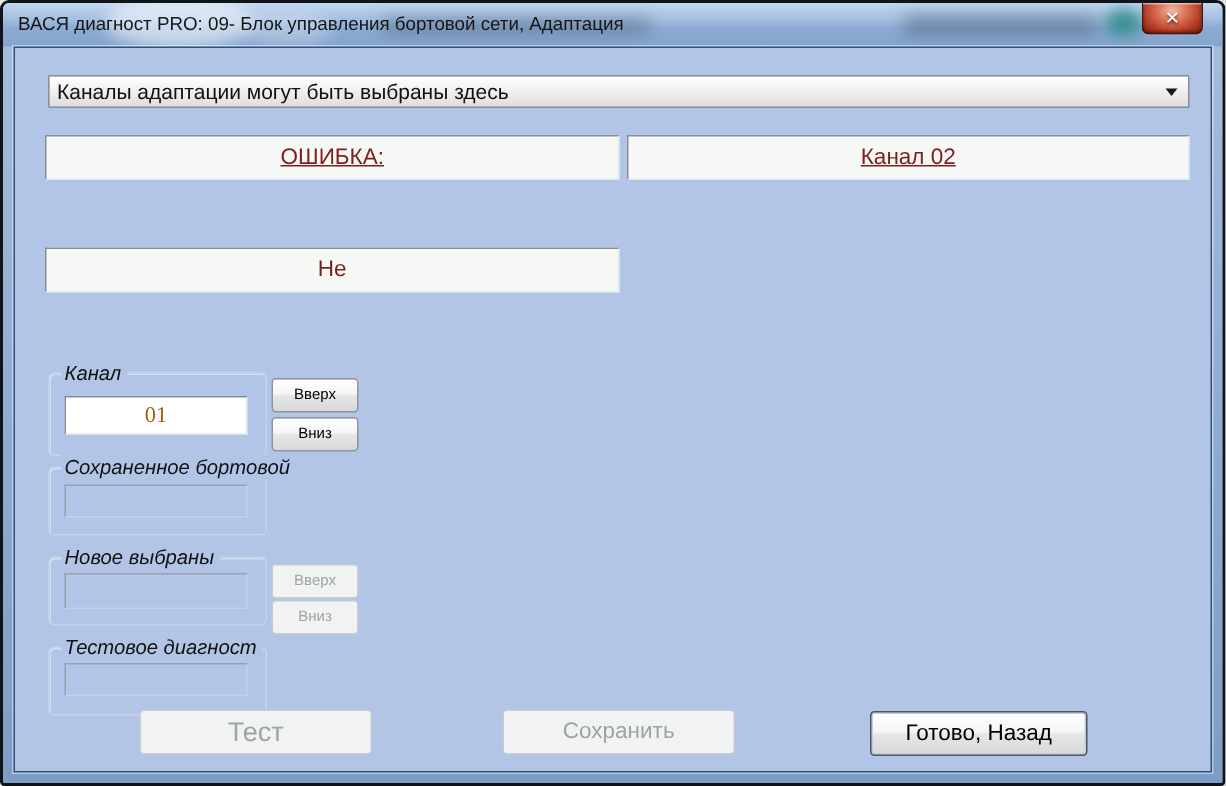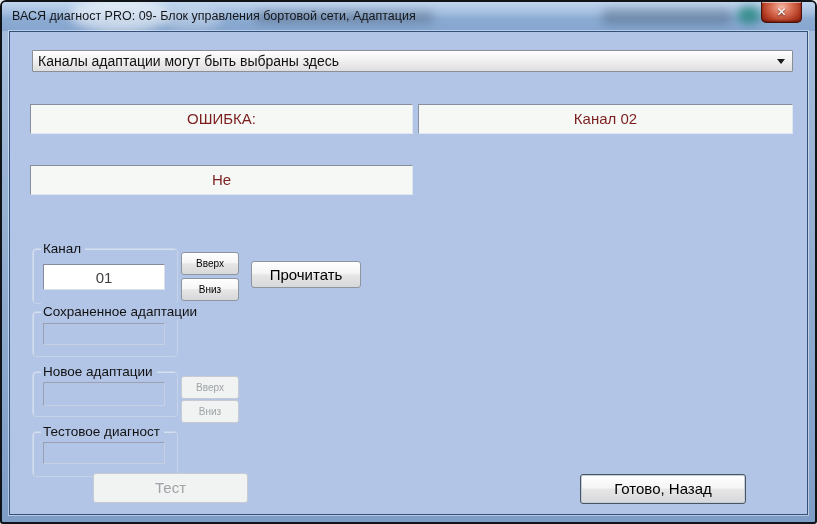--- a/index.html
+++ b/index.html
@@ -40,55 +40,55 @@
   .combo{position:absolute;left:22px;top:18px;width:761px;height:22px;
     background:linear-gradient(180deg,#ffffff 0%,#f1f1f1 45%,#dedede 100%);
     border:1px solid #8a8f96;border-radius:1px;cursor:pointer;}
   .combo-text{position:absolute;left:5px;top:0;height:20px;line-height:20px;font-size:14px;color:#111;}
   .combo-arrow{position:absolute;right:7px;top:8px;width:0;height:0;
     border-left:4px solid transparent;border-right:4px solid transparent;border-top:5px solid #1a1a1a;}
   
   .panel{position:absolute;height:30px;background:var(--panel-bg);
     border:1px solid;border-color:#878e9e #dfe7f3 #dfe7f3 #878e9e;
     text-align:center;line-height:28px;font-size:15px;color:var(--status-text);}
-  .p-row1{top:72px;} .p-row2{top:133px;text-align:center;}
+  .p-row1{top:58px;text-decoration:underline;} .p-row2{top:133px;text-align:center;}
   .p-left{left:20px;width:383px;} .p-right{left:408px;width:375px;}
   
   .group{position:absolute;border:1px solid #c6d2e6;border-radius:4px;
     box-shadow:inset 1px 1px 0 rgba(255,255,255,.45);}
   .group-label{position:absolute;top:-9px;left:8px;background:var(--client-bg);
-    padding:0 4px 0 2px;font-size:13.5px;color:#111;white-space:nowrap;line-height:17px;}
+    padding:0 4px 0 2px;font-size:13.5px;color:#111;white-space:nowrap;line-height:17px;font-style:italic;}
   .g-channel{left:22px;top:216px;width:146px;height:56px;}
   .g-stored{left:22px;top:279px;width:146px;height:46px;}
   .g-new{left:22px;top:339px;width:146px;height:46px;}
   .g-test{left:22px;top:399px;width:146px;height:46px;}
   
   .tin{position:absolute;font-size:15px;padding:0 4px;outline:none;}
   .tin.enabled{left:33px;top:232px;width:122px;height:26px;background:#fff;
-    border:1px solid;border-color:#848c9c #d9e0ea #d9e0ea #848c9c;text-align:center;color:#404040;}
+    border:1px solid;border-color:#848c9c #d9e0ea #d9e0ea #848c9c;text-align:center;color:#a16207;font-family:Liberation Serif, serif;}
   .tin.disabled{background:var(--client-bg);border:1px solid;
     border-color:#9aa0b0 #c6d0e2 #c6d0e2 #9aa0b0;color:#333;}
   .in-stored{left:33px;top:291px;width:122px;height:22px;}
   .in-new{left:33px;top:350px;width:122px;height:24px;}
   .in-test{left:33px;top:410px;width:122px;height:22px;}
   
   .btn{position:absolute;display:block;text-align:center;cursor:pointer;
     background:linear-gradient(180deg,#ffffff 0%,#f5f5f5 45%,#e6e6e6 52%,#d7d8da 100%);
     border:1px solid #8e959f;border-radius:3px;color:#000;
     box-shadow:inset 0 1px 0 rgba(255,255,255,.8);}
   .btn.small{width:58px;height:23px;line-height:21px;font-size:10px;}
   .b-up1{left:171px;top:220px;} .b-down1{left:171px;top:246px;}
   .b-read{left:241px;top:229px;width:110px;height:27px;line-height:25px;font-size:15px;}
   .b-addlog{left:568px;top:225px;width:155px;height:30px;line-height:28px;font-size:15px;}
   .btn.disabled{background:rgba(245,246,242,.92);border:1px solid #c7ccd3;
     color:#9fa3a7;cursor:default;box-shadow:none;}
   .b-up2{left:171px;top:344px;} .b-down2{left:171px;top:368px;}
-  .b-test{left:83px;top:441px;width:155px;height:30px;line-height:28px;font-size:15px;}
+  .b-test{left:83px;top:441px;width:155px;height:30px;line-height:28px;font-size:18px;}
   .b-save{left:325px;top:441px;width:155px;height:30px;line-height:28px;font-size:15px;}
-  .b-done{left:570px;top:442px;width:166px;height:30px;line-height:28px;font-size:15px;
+  .b-done{left:570px;top:442px;width:145px;height:30px;line-height:28px;font-size:15px;
     border:1px solid #4c545e;box-shadow:inset 0 0 0 1px #c3cedc;}
 </style>
 </head>
 <body>
 
 <div class="win">
 
   <div class="titlebar">
     <div class="blob cloud1"></div>
     <div class="blob cloud2"></div>
@@ -111,36 +111,36 @@
     <div class="panel p-row1 p-left">ОШИБКА:</div>
     <div class="panel p-row1 p-right">Канал 02</div>
     <div class="panel p-row2 p-left">Не</div>
 
     <div class="group g-channel">
       <span class="group-label">Канал</span>
     </div>
     <input class="tin enabled" value="01" style="">
     <div class="btn small b-up1">Вверх</div>
     <div class="btn small b-down1">Вниз</div>
-    <div class="btn b-read">Прочитать</div>
 
     <div class="group g-stored">
-      <span class="group-label">Сохраненное адаптации</span>
+      <span class="group-label">Сохраненное бортовой</span>
     </div>
     <input class="tin disabled in-stored" disabled="" value="" style="">
 
     <div class="group g-new">
-      <span class="group-label">Новое адаптации</span>
+      <span class="group-label">Новое выбраны</span>
     </div>
     <input class="tin disabled in-new" disabled="" value="" style="">
     <div class="btn small disabled b-up2">Вверх</div>
     <div class="btn small disabled b-down2">Вниз</div>
 
     <div class="group g-test">
       <span class="group-label">Тестовое диагност</span>
     </div>
     <input class="tin disabled in-test" disabled="" value="" style="">
 
     <div class="btn disabled b-test">Тест</div>
+    <div class="btn disabled b-save">Сохранить</div>
     <div class="btn b-done">Готово, Назад</div>
 
   </div>
 </div>
 
 </body></html>

